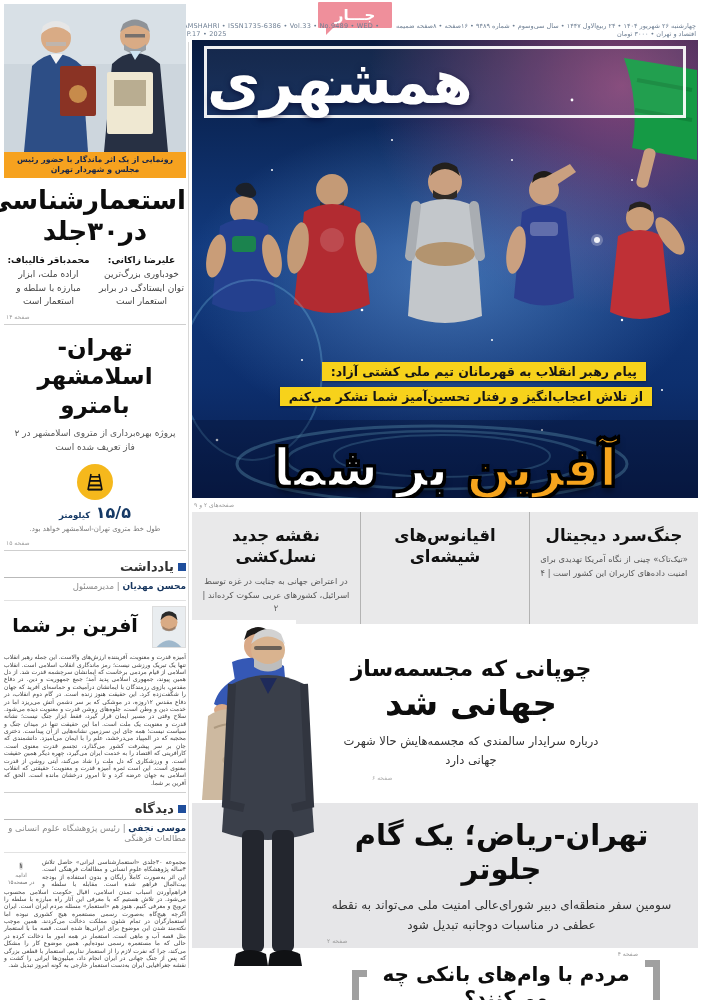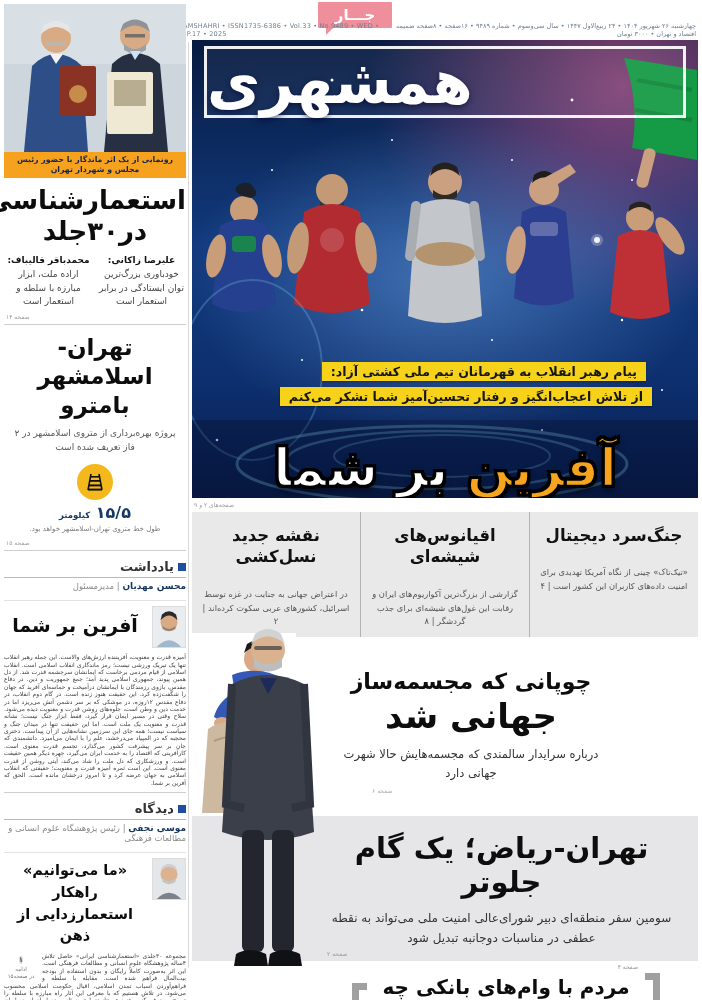--- a/index.html
+++ b/index.html
@@ -77,21 +77,21 @@
     text-shadow:-2px -2px 0 #000, 2px -2px 0 #000, -2px 2px 0 #000, 2px 2px 0 #000, 0 5px 7px rgba(0,0,0,.55); }
   .hl-accent { color:#f6a41d; }
   .hl-rest { color:#ffffff; }
   .hero-pageref { font-size:6px; color:#9a9a9a; text-align:left; margin:3px 2px 4px; }
 
   .teasers { background:#e9e9ea; display:flex; min-height:106px; }
   .teaser { flex:1; padding:13px 9px 8px; text-align:center; }
   .teaser + .teaser { border-left:none; }
   .teaser:nth-child(1), .teaser:nth-child(2) { border-left:1px solid #b3b3b3; }
   .teaser-title { font-size:16.5px; font-weight:800; color:#111; line-height:1.3; }
-  .teaser-text { margin-top:20px; font-size:8.3px; color:#555; line-height:1.65; }
+  .teaser-text { margin-top:7px; font-size:8.3px; color:#555; line-height:1.65; }
 
   .feature { position:relative; height:176px; }
   .sculptor-pos { position:absolute; left:0px; top:-4px; width:104px; height:180px; }
   .feature-text { position:absolute; left:150px; width:258px; top:32px; text-align:center; }
   .feat-title1 { font-size:22px; font-weight:800; color:#0d0d0d; }
   .feat-title2 { font-size:34px; font-weight:900; color:#0d0d0d; margin-top:2px; }
   .feat-sub { font-size:11.5px; color:#333; line-height:1.7; margin-top:9px; }
   .feat-ref { font-size:6px; color:#aaa; text-align:left; margin-top:3px; padding-left:30px; }
 
   .riyadh { position:relative; background:#e6e6e8; margin-top:3px; padding:15px 12px 12px 125px; }
@@ -214,33 +214,20 @@
     <hr class="sec-hr" style="margin-top:6px">
 
     <div class="sec-head">
       <span class="sec-square"></span>
       <span class="sec-label">دیدگاه</span>
     </div>
     <div class="byline">
       <b>موسی نجفی</b>
       <span>|</span>
       <span>رئیس پژوهشگاه علوم انسانی و مطالعات فرهنگی</span>
-    </div>
-    <div class="title-row">
-      <svg class="avatar" viewBox="0 0 34 42" preserveAspectRatio="none">
-        <rect width="34" height="42" fill="#e4e7ea"></rect>
-        <circle cx="17" cy="16" r="9" fill="#dcb38e"></circle>
-        <path d="M8,13 q9,-9 18,0 l-2,-5 q-7,-6 -14,0 z" fill="#cfcfcf"></path>
-        <path d="M10,20 q7,7 14,0 l0,4 q-7,5 -14,0 z" fill="#c4c4c4"></path>
-        <path d="M4,42 q13,-13 26,0 z" fill="#7b828c"></path>
-      </svg>
-      <div class="vp-title">
-        <span style="display:block">«ما می‌توانیم» راهکار</span>
-        <span style="display:block">استعمارزدایی از ذهن</span>
-      </div>
     </div>
     <p class="body-txt">
       <span class="continue">
         <span class="cont-circle">۱</span>
         <span style="display:block">ادامه</span>
         <span style="display:block">در صفحه۱۵</span>
       </span>
       <span>مجموعه ۳۰جلدی «استعمارشناسی ایرانی» حاصل تلاش ۴ساله پژوهشگاه علوم انسانی و مطالعات فرهنگی است. این اثر به‌صورت کاملاً رایگان و بدون استفاده از بودجه بیت‌المال فراهم شده است. مقابله با سلطه و فراهم‌آوردن اسباب تمدن اسلامی، اقبال حکومت اسلامی محسوب می‌شود. در تلاش هستیم که با معرفی این آثار راه مبارزه با سلطه را ترویج و معرفی کنیم. هنوز هم «استعمار» مسئله مردم ایران است. ایران اگرچه هیچ‌گاه به‌صورت رسمی مستعمره هیچ کشوری نبوده اما استعمارگران در تمام شئون مملکت دخالت می‌کردند. همین موجب نکته‌مند شدن این موضوع برای ایرانی‌ها شده است. قصه ما با استعمار مثل قصه آب و ماهی است. استعمار در همه امور ما دخالت کرده در حالی که ما مستعمره رسمی نبوده‌ایم. همین موضوع کار را مشکل می‌کند، چرا که نفرت لازم را از استعمار نداریم. استعمار با قطعی بزرگی که پس از جنگ جهانی در ایران انجام داد، میلیون‌ها ایرانی را کشت و نقشه جغرافیایی ایران به‌دست استعمار خارجی به گونه امروز تبدیل شد.</span>
     </p>
 
@@ -358,21 +345,20 @@
     </div>
     <div class="hero-pageref">صفحه‌های ۲ و ۹</div>
 
     <div class="teasers">
       <div class="teaser">
         <div class="teaser-title">جنگ‌سرد دیجیتال</div>
         <div class="teaser-text">«تیک‌تاک» چینی از نگاه آمریکا تهدیدی برای امنیت داده‌های کاربران این کشور است | ۴</div>
       </div>
       <div class="teaser">
         <div class="teaser-title">اقیانوس‌های شیشه‌ای</div>
-        <div class="teaser-text">گزارشی از بزرگ‌ترین آکواریوم‌های ایران و رقابت این غول‌های شیشه‌ای برای جذب گردشگر | ۸</div>
       </div>
       <div class="teaser">
         <div class="teaser-title">نقشه جدید نسل‌کشی</div>
         <div class="teaser-text">در اعتراض جهانی به جنایت در غزه توسط اسرائیل، کشورهای عربی سکوت کرده‌اند | ۲</div>
       </div>
     </div>
 
     <div class="feature">
       <svg class="sculptor-pos" viewBox="0 0 104 180" preserveAspectRatio="none">
         <rect width="104" height="180" fill="#ffffff"></rect>

